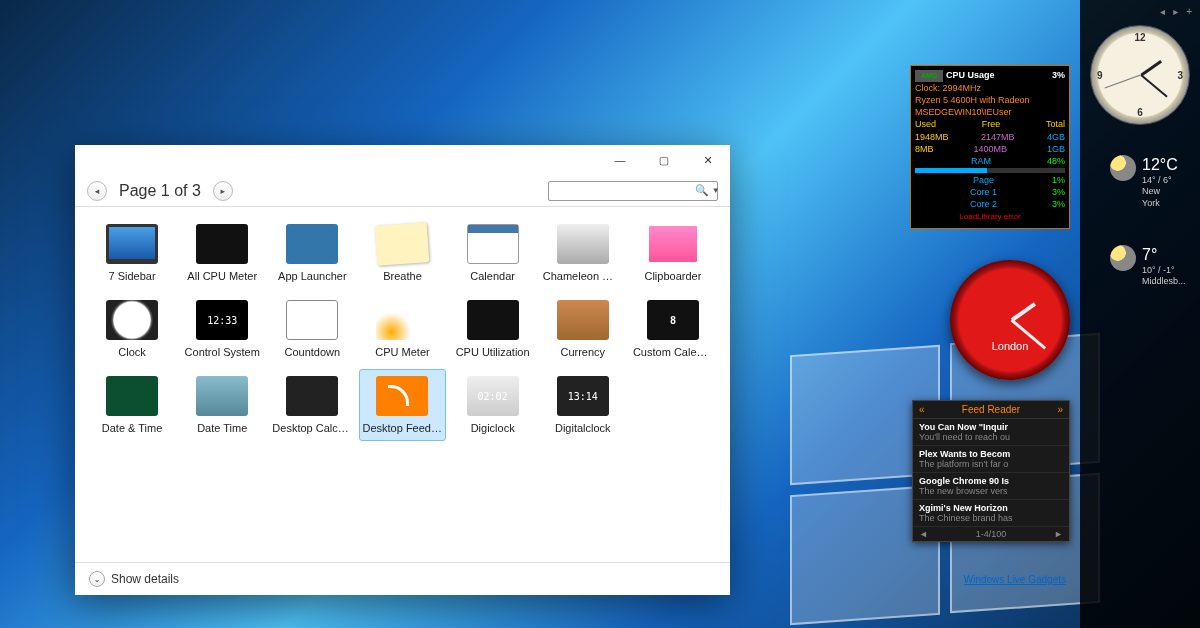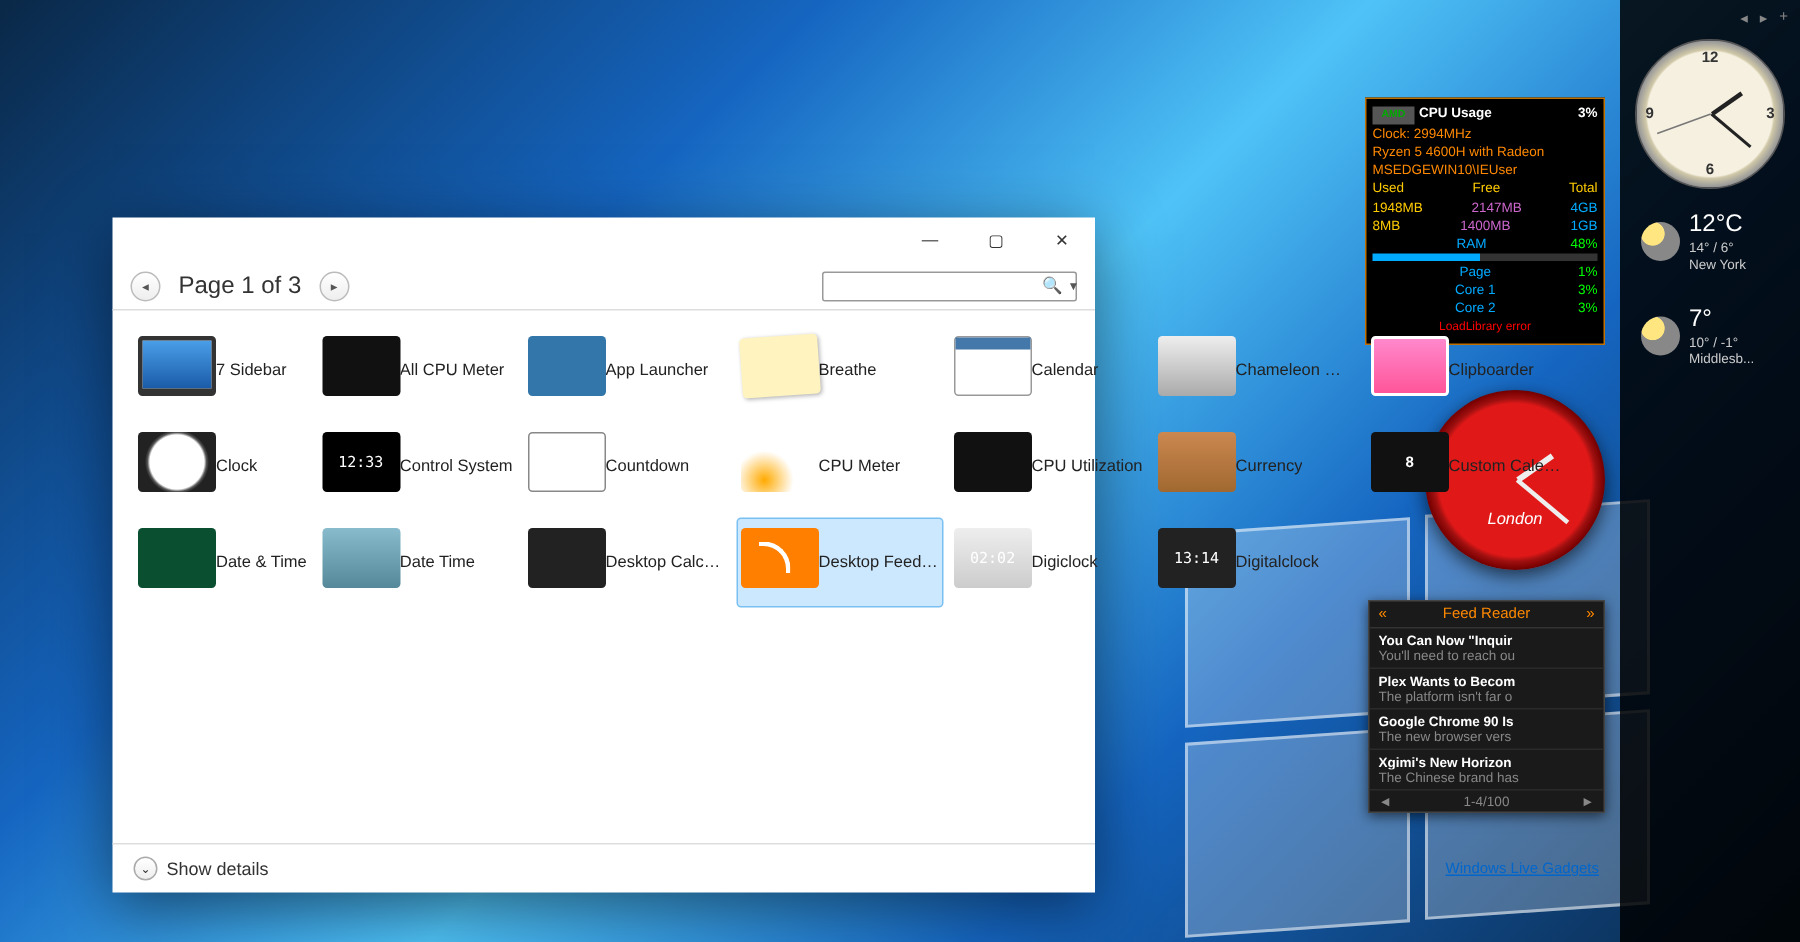--- a/index.html
+++ b/index.html
@@ -16,59 +16,59 @@
 .clockg{margin:6px auto;width:100px;height:100px;border-radius:50%;background:radial-gradient(circle,#f5f0e0 60%,#d0c8a8 62%,#999 70%,#333 74%);position:relative;border:1px solid #555}
 .clockg .num{position:absolute;font-size:10px;color:#333;font-weight:bold}
 .clockg .n12{top:6px;left:50%;transform:translateX(-50%)}
 .clockg .n3{right:6px;top:50%;transform:translateY(-50%)}
 .clockg .n6{bottom:6px;left:50%;transform:translateX(-50%)}
 .clockg .n9{left:6px;top:50%;transform:translateY(-50%)}
 .hand{position:absolute;left:50%;bottom:50%;transform-origin:bottom center;background:#222}
 .hh{width:3px;height:24px;transform:rotate(55deg)}
 .hm{width:2px;height:34px;transform:rotate(130deg)}
 .hs{width:1px;height:38px;transform:rotate(250deg);background:#777}
-.weather{margin:8px;padding:6px;display:flex;align-items:center;gap:6px;color:#fff;font-size:11px}
+.weather{margin:24px;padding:6px;display:flex;gap:6px;color:#fff;font-size:11px}
 .wicon{width:26px;height:26px;background:radial-gradient(circle at 30% 30%,#ffe680 30%,#888 32%);border-radius:50%;flex-shrink:0}
 .wtxt{line-height:1.25}
 .wtemp{font-size:16px}
 .wr{font-size:9px;color:#ccc}
 .cpugadget{position:absolute;right:130px;top:65px;width:160px;background:#000;border:1px solid #c07000;font-size:9px;color:#0f0;padding:3px 4px;line-height:1.35}
 .cpugadget .hdr{display:flex;justify-content:space-between;color:#fff;font-weight:bold}
 .cpugadget .amd{display:inline-block;width:28px;height:12px;background:#555;color:#0a0;font-size:7px;text-align:center;line-height:12px;margin-right:3px}
 .cpugadget .row{display:flex;justify-content:space-between}
 .cpugadget .orange{color:#ff8800}
 .cpugadget .yellow{color:#ffcc00}
 .cpugadget .cyan{color:#0af}
 .cpugadget .bar{height:5px;background:linear-gradient(90deg,#0af 48%,#333 48%);margin:1px 0}
 .cpugadget .err{color:#f00;text-align:center;font-size:8px;padding:2px 0}
 .redclock{position:absolute;right:130px;top:260px;width:120px;height:120px;border-radius:50%;background:radial-gradient(circle,#e01818 60%,#a01010 64%,#700 70%,#222 74%);box-shadow:0 4px 12px rgba(0,0,0,.6);position:absolute}
 .redclock .hand{background:#eee}
 .redclock .rhh{width:4px;height:28px;transform:rotate(55deg)}
 .redclock .rhm{width:3px;height:44px;transform:rotate(130deg)}
-.redclock .lbl{position:absolute;bottom:28px;width:100%;text-align:center;color:#fff;font-size:11px;font-style:italic}
+.redclock .lbl{position:absolute;bottom:28px;width:100%;text-align:center;color:#fff;font-size:11px;}
 .feed{position:absolute;right:130px;top:400px;width:158px;background:#1a1a1a;border:1px solid #444;font-size:9px;color:#bbb;box-shadow:0 2px 8px rgba(0,0,0,.6)}
 .feed .fhdr{display:flex;justify-content:space-between;padding:3px 6px;color:#ff8800;border-bottom:1px solid #333;font-size:10px}
 .feed .item{padding:3px 6px;border-bottom:1px solid #2a2a2a}
 .feed .item b{color:#fff;display:block;white-space:nowrap;overflow:hidden;text-overflow:ellipsis}
 .feed .item span{display:block;white-space:nowrap;overflow:hidden;text-overflow:ellipsis;color:#888}
 .feed .ftr{display:flex;justify-content:space-between;align-items:center;padding:2px 6px;color:#888}
 .window{position:absolute;left:75px;top:145px;width:655px;height:450px;background:#fff;box-shadow:0 10px 40px rgba(0,0,0,.5);display:flex;flex-direction:column}
 .titlebar{height:30px;display:flex;justify-content:flex-end;align-items:center;gap:0}
 .titlebar .btn{width:44px;height:28px;display:flex;align-items:center;justify-content:center;font-size:11px;color:#333;cursor:pointer}
 .toolbar{height:32px;display:flex;align-items:center;padding:0 12px;gap:8px;border-bottom:1px solid #ddd}
 .navbtn{width:20px;height:20px;border-radius:50%;border:1px solid #bbb;background:linear-gradient(#fff,#eee);display:flex;align-items:center;justify-content:center;font-size:9px;color:#555;cursor:pointer}
 .pagelbl{font-size:16px;color:#333;padding:0 4px}
 .spacer{flex:1}
 .search{width:170px;height:20px;border:1px solid #999;border-radius:2px;display:flex;align-items:center;padding:0 4px}
 .search input{flex:1;border:none;outline:none;font-size:11px}
 .search .sicon{color:#06c;font-size:11px}
 .search .sdrop{font-size:8px;color:#555;padding-left:3px}
 .notice{padding:10px 18px 6px;font-size:11px;color:#1155cc;line-height:1.4}
 .grid{flex:1;padding:10px 14px;display:grid;grid-template-columns:repeat(7,1fr);gap:4px 4px;align-content:start}
-.g{display:flex;flex-direction:row;align-items:center;padding:6px 2px;cursor:pointer;border:1px solid transparent;border-radius:3px}
+.g{display:flex;flex-direction:column;align-items:center;padding:6px 2px;cursor:pointer;border:1px solid transparent;border-radius:3px}
 .g.sel{background:#cce8ff;border:1px solid #7ac0f2}
 .g .ic{width:52px;height:40px;margin-bottom:6px;display:flex;align-items:center;justify-content:center;border-radius:3px;font-size:10px;color:#fff;text-align:center}
 .g .lbl{font-size:11px;color:#222;text-align:center;white-space:nowrap;max-width:80px;overflow:hidden;text-overflow:ellipsis}
 .ic-monitor{background:linear-gradient(#4a9ee8,#1a5ba8);border:3px solid #333;border-bottom:5px solid #333}
 .ic-cal{background:#fff;border:1px solid #aaa;display:grid;grid-template-columns:repeat(5,1fr);grid-auto-rows:6px;gap:1px;padding:2px}
 .ic-cal i{background:#ccc}
 .ic-cpu{background:#111;font-size:7px;color:#0f0;padding:2px}
 .ic-grid4{background:#37a;display:grid;grid-template-columns:1fr 1fr;gap:2px;padding:4px}
 .ic-grid4 i{background:#9cd}
 .ic-clock{background:radial-gradient(circle,#fff 55%,#555 60%,#222 65%);border-radius:50%}

